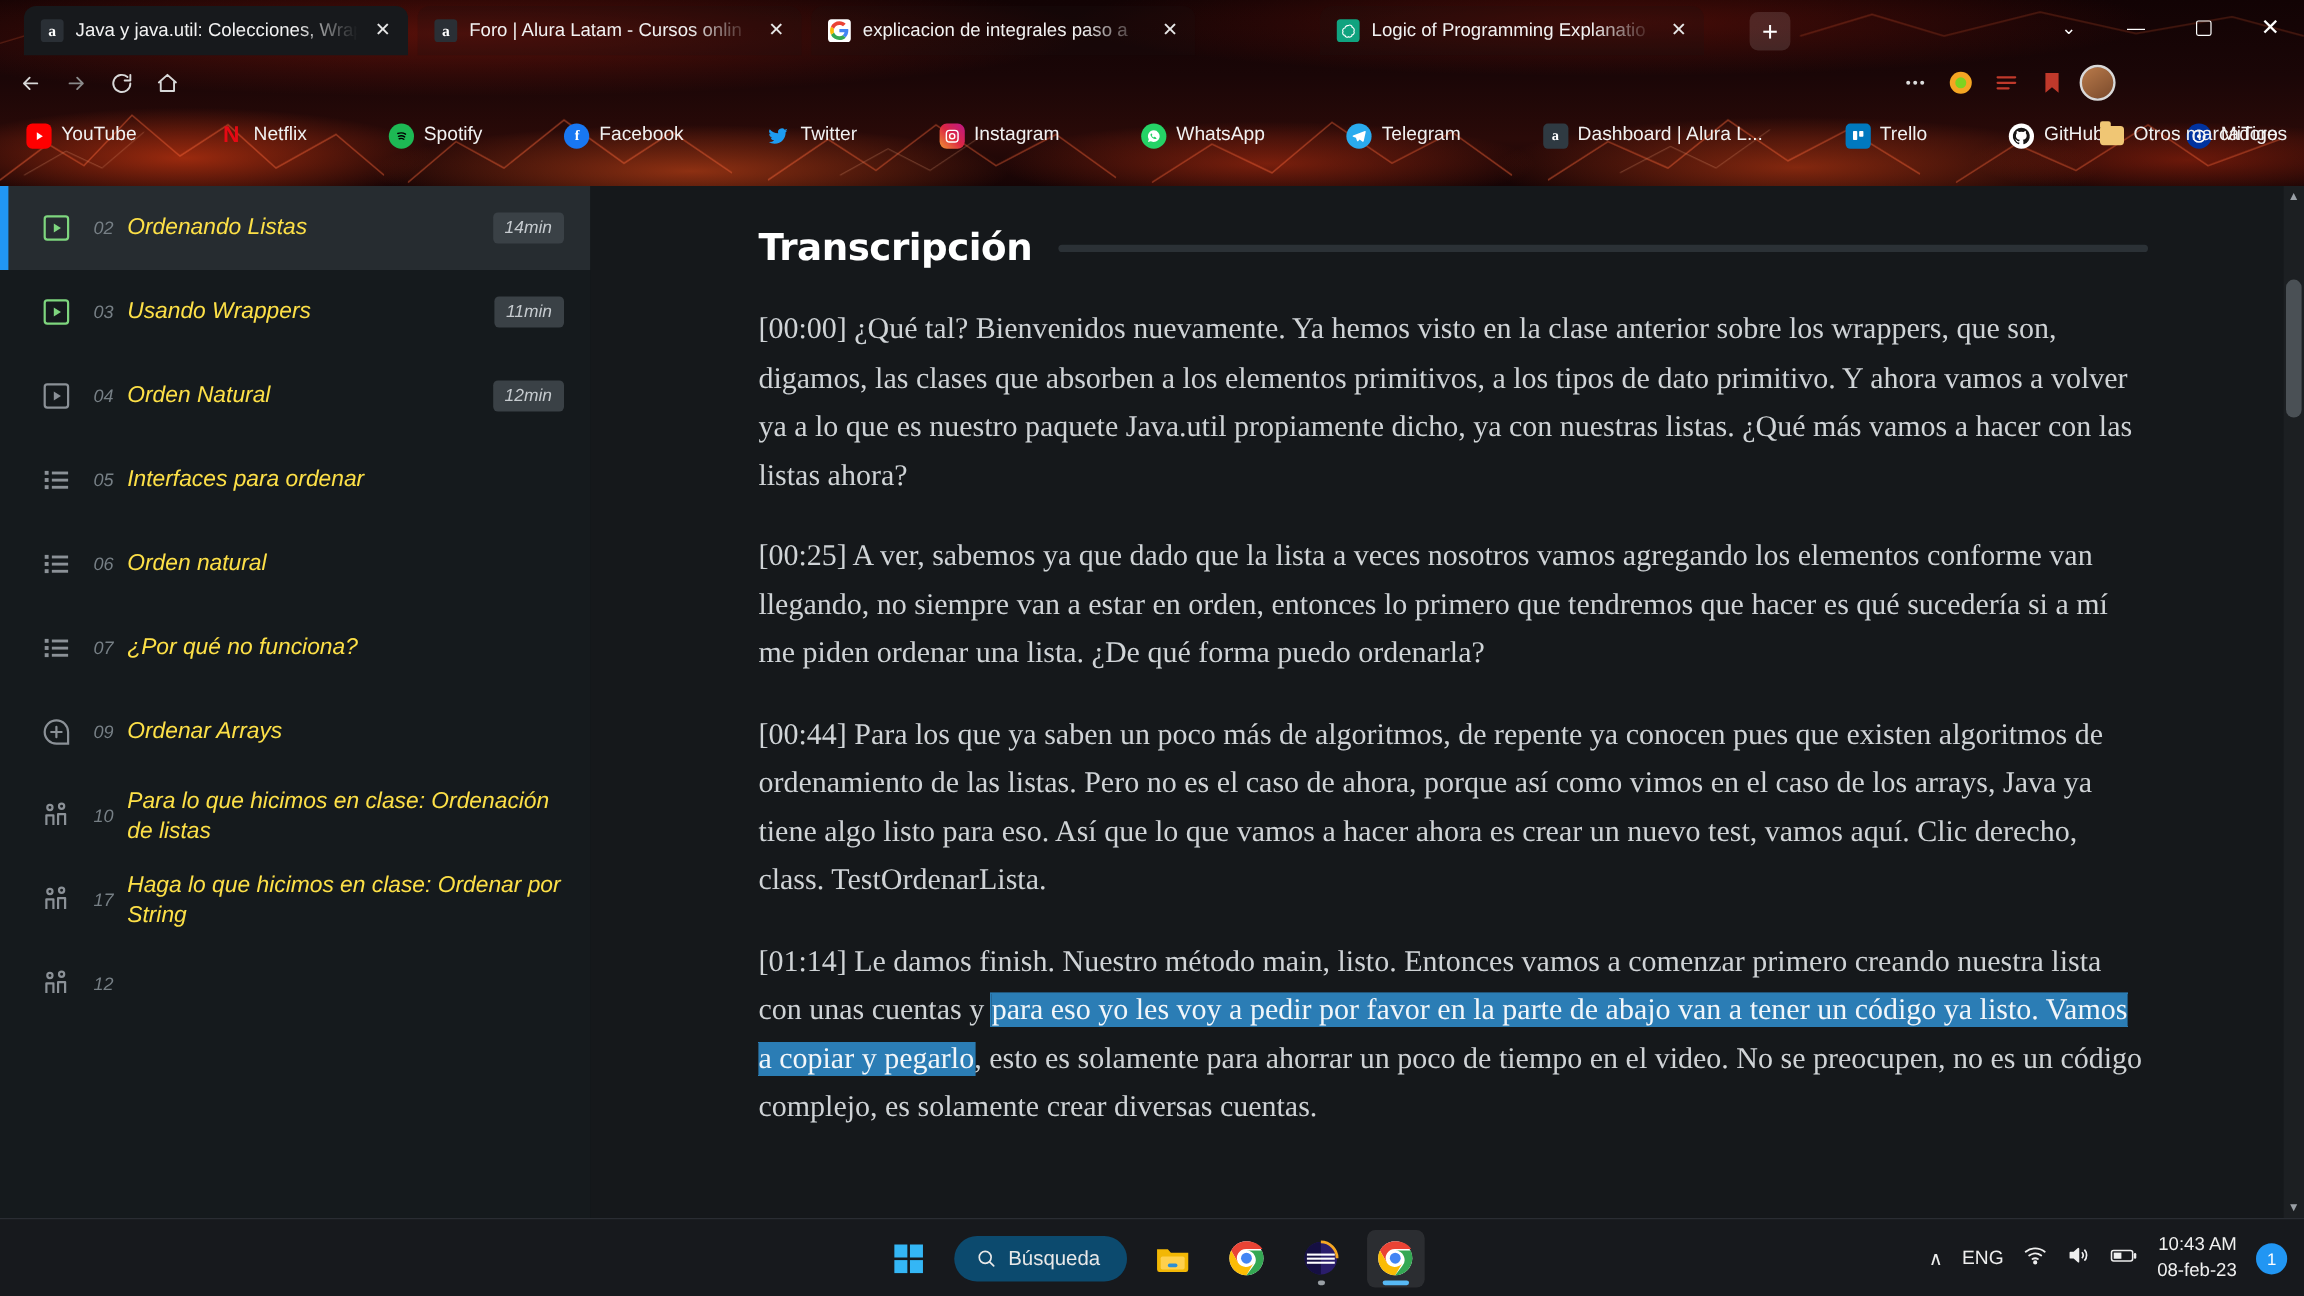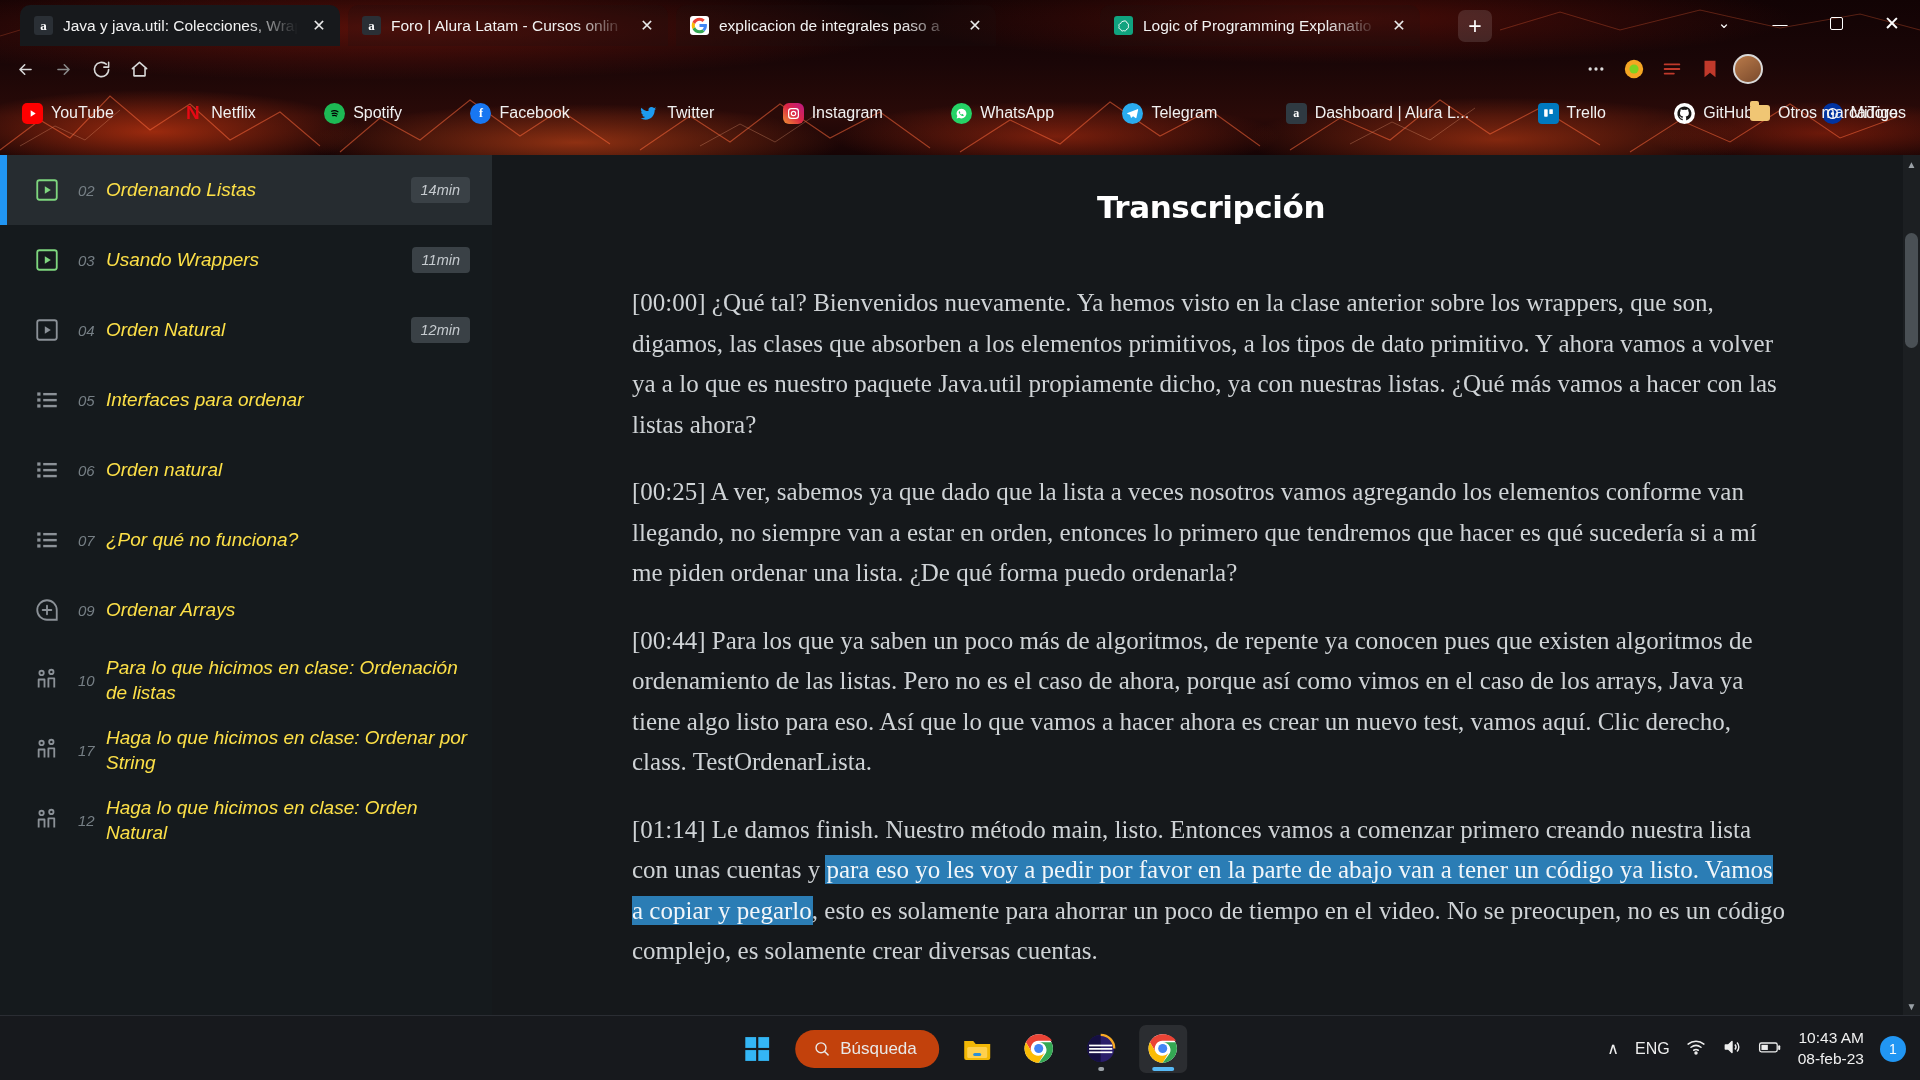--- a/index.html
+++ b/index.html
@@ -127,21 +127,21 @@
   .s-ico { width: 34px; height: 34px; flex: 0 0 auto; display: flex; align-items: center;
            justify-content: center; margin-right: 14px; }
   .s-num { color: #767f85; font-size: 15px; width: 28px; flex: 0 0 auto; }
   .s-label { color: #fde047; font-size: 19px; line-height: 1.32; flex: 1 1 auto; }
   .s-dur { color: #c6cbcf; font-size: 14.5px; background: #3a4146; border-radius: 4px;
            padding: 5px 10px; flex: 0 0 auto; }
 
   
   .content { position: absolute; left: 492px; top: 0; right: 0; height: 860px;
              background: #15181b; padding: 34px 130px 0 140px; }
-  .tr-head { display: flex; align-items: center; gap: 22px; margin-bottom: 30px; flex-direction: column; }
+  .tr-head { display: flex; align-items: center; gap: 22px; margin-bottom: 30px; }
   .tr-head h2 { color: #fff; font-size: 31px; font-family: "DejaVu Sans", sans-serif;
                 font-weight: 700; letter-spacing: -.4px; }
   .tr-rule { flex: 1 1 auto; height: 6px; background: #2b3136; border-radius: 3px; }
   .tr-p { color: #cfd3d6; font-family: "Liberation Serif", serif; font-size: 25px;
           line-height: 1.62; margin-bottom: 27px; }
   .hl { background: #2b7db5; color: #f2f6f9; box-shadow: 0 0 0 1px #2b7db5; }
 
   
   .vscroll { position: absolute; right: 0; top: 0; width: 17px; height: 860px; background: #1c1f22; }
   .vthumb { position: absolute; right: 2px; top: 78px; width: 13px; height: 115px;
@@ -154,21 +154,21 @@
   .taskbar { position: absolute; left: 0; bottom: 0; width: 1920px; height: 65px;
              background: rgba(24,26,31,.95); border-top: 1px solid #2a2d33; }
   .tb-center { position: absolute; left: 50%; transform: translateX(-50%); top: 0; height: 65px;
                display: flex; align-items: center; gap: 14px; }
   .tb-item { width: 48px; height: 48px; border-radius: 7px; position: relative;
              display: flex; align-items: center; justify-content: center; }
   .tb-item.active-app { background: rgba(255,255,255,.09); }
   .dot { position: absolute; bottom: 2px; left: 50%; transform: translateX(-50%);
          width: 6px; height: 4px; border-radius: 2px; background: #9aa0a6; }
   .dot.wide { width: 22px; background: #57b9f5; }
-  .searchbox { height: 38px; border-radius: 19px; background: #c2410c;
+  .searchbox { height: 38px; border-radius: 19px; background: #0c4a6e;
                display: flex; align-items: center; gap: 10px; padding: 0 22px 0 18px;
                color: #e8e8e8; font-size: 17px; }
   .tb-right { position: absolute; right: 14px; top: 0; height: 65px;
               display: flex; align-items: center; gap: 16px; color: #eee; font-size: 16px; }
   .clock { text-align: right; line-height: 1.3; font-size: 15.5px; color: #f0f0f0; }
   .notif { width: 26px; height: 26px; border-radius: 50%; background: #2196f3; color: #fff;
            display: flex; align-items: center; justify-content: center; font-size: 14px; }
 </style>
 </head>
 <body>
@@ -532,21 +532,20 @@
       <div class="s-item">
         <span class="s-ico">
           <svg width="26" height="26" viewBox="0 0 24 24" fill="none" stroke="#8b9197" stroke-width="1.7" stroke-linejoin="round">
               <circle cx="7" cy="5.5" r="2"></circle>
               <path d="M4.3 19v-7.5h5.4V19"></path>
               <circle cx="16" cy="4.5" r="2"></circle>
               <path d="M13.3 19v-8.5h5.4V19"></path>
             </svg>
         </span>
         <span class="s-num">12</span>
-        <span class="s-label">Haga lo que hicimos en clase: Orden Natural</span>
       </div>
     </div>
 
     <div class="content">
       <div class="tr-head">
         <h2>Transcripción</h2>
         <span class="tr-rule"></span>
       </div>
 
       <p class="tr-p">[00:00] ¿Qué tal? Bienvenidos nuevamente. Ya hemos visto en la clase anterior sobre los wrappers, que son, digamos, las clases que absorben a los elementos primitivos, a los tipos de dato primitivo. Y ahora vamos a volver ya a lo que es nuestro paquete Java.util propiamente dicho, ya con nuestras listas. ¿Qué más vamos a hacer con las listas ahora?</p>

